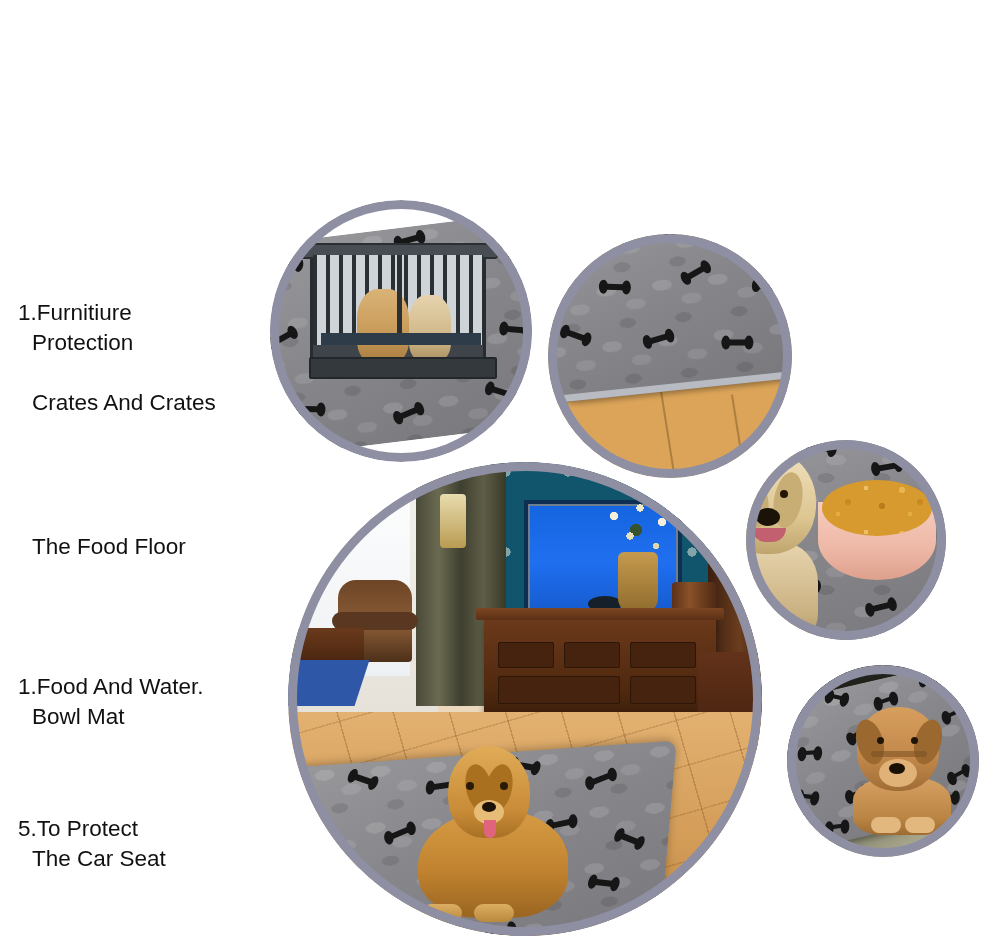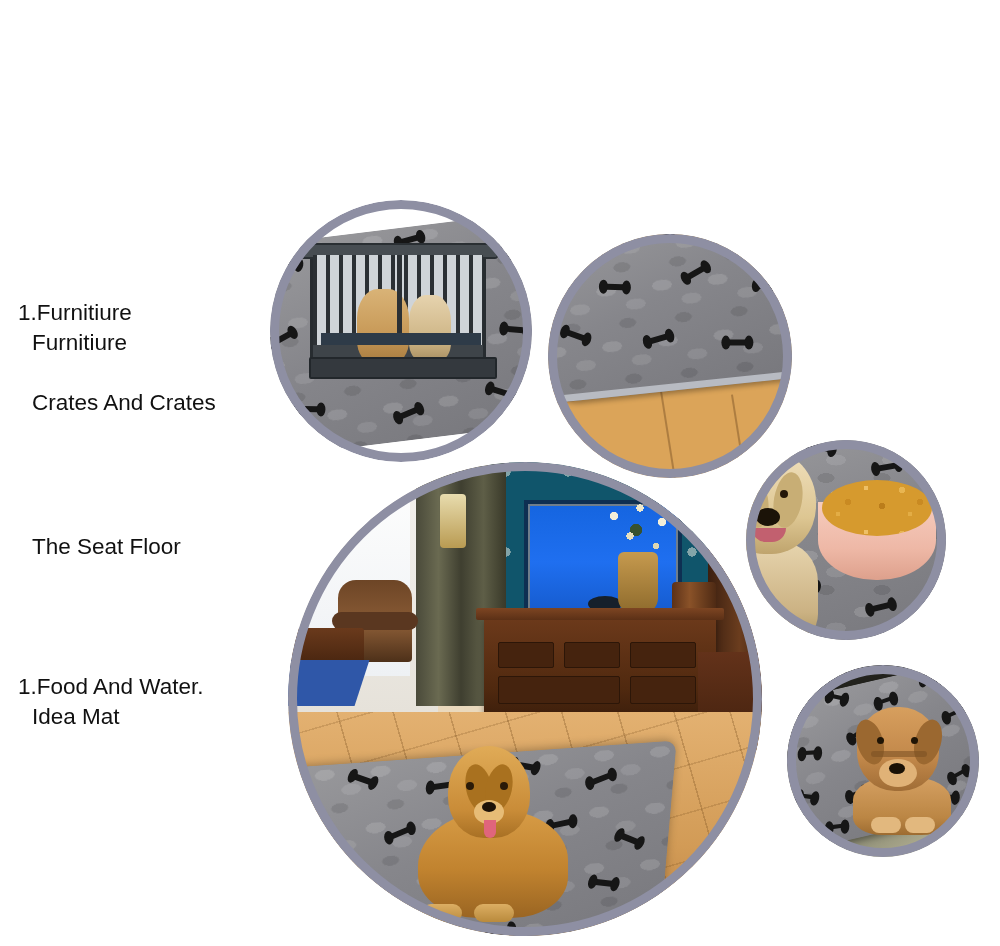--- a/index.html
+++ b/index.html
@@ -232,36 +232,40 @@
 </head>
 <body>
 
 <div id="page">
 
 
   <div id="feature-list">
 
     <div class="feature-item" id="feature-1">
       <span class="f-l1">1.Furnitiure</span>
-      <span class="f-l2">Furnitiure</span>
+      <span class="f-l2">Protection</span>
     </div>
 
     <div class="feature-item" id="feature-2">
       <span class="f-l2">Crates And Crates</span>
     </div>
 
     <div class="feature-item" id="feature-3">
-      <span class="f-l2">The Seat Floor</span>
+      <span class="f-l2">The Food Floor</span>
     </div>
 
     <div class="feature-item" id="feature-4">
       <span class="f-l1">1.Food And Water.</span>
-      <span class="f-l2">Idea Mat</span>
-    </div>
-
+      <span class="f-l2">Bowl Mat</span>
+    </div>
+
+    <div class="feature-item" id="feature-5">
+      <span class="f-l1">5.To Protect</span>
+      <span class="f-l2">The Car Seat</span>
+    </div>
 
   </div>
 
   <div id="circle-cluster">
 
     <div class="photo-circle" id="circle-crate">
       <div class="photo-inner">
         <div class="scene" style="background:#ffffff;">
           <div class="mat bg-mat">
             <span class="bone" style="left:26px;  top:18px;  transform:rotate(18deg);"></span>

